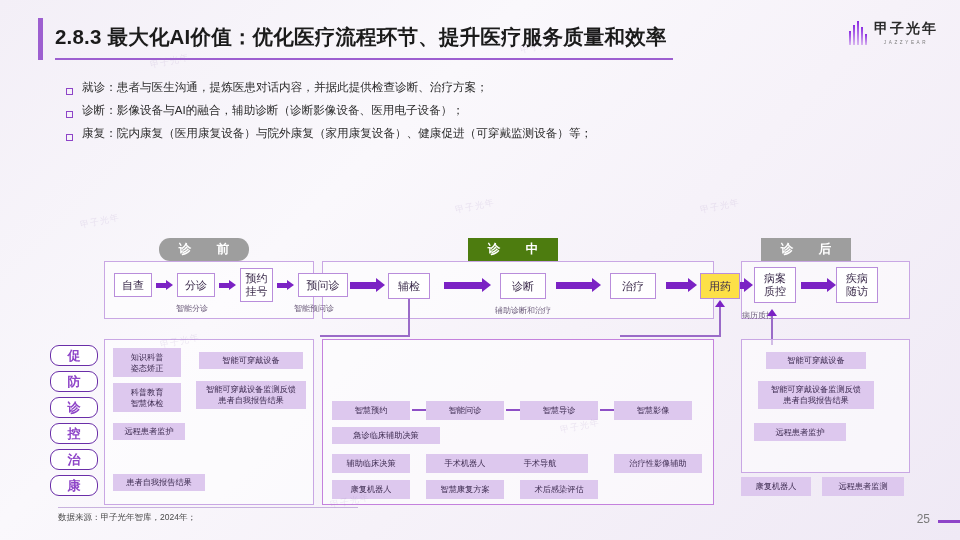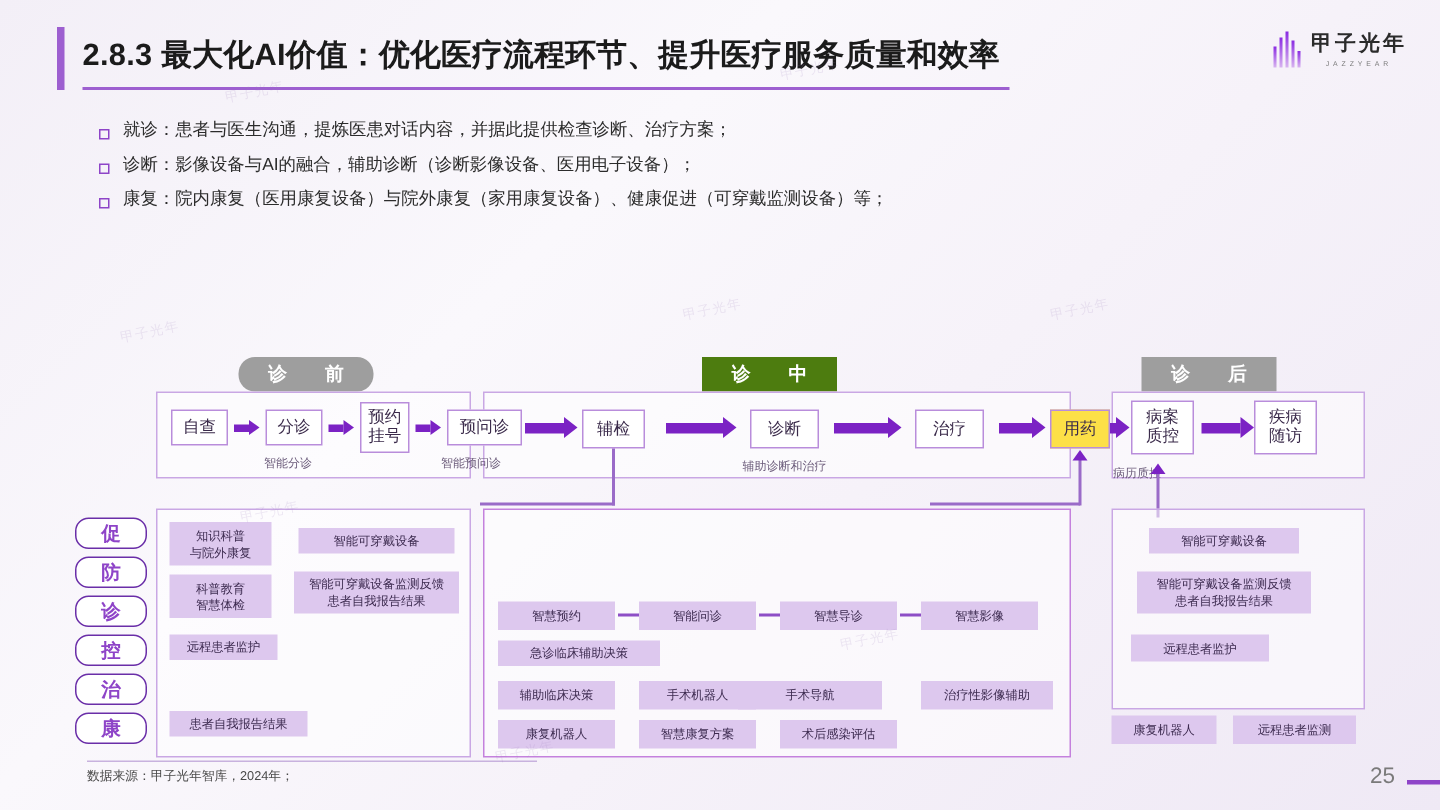--- a/index.html
+++ b/index.html
@@ -31,21 +31,21 @@
   
   .logo { position: absolute; right: 22px; top: 20px; display: flex; align-items: center; gap: 7px; }
   .logo-mark { display: flex; align-items: flex-end; gap: 1.5px; height: 24px; }
   .logo-mark i { display: block; width: 2.5px; background: linear-gradient(180deg,#8a2be2,#d8b4f0); }
   .logo-words { display: flex; flex-direction: column; align-items: center; }
   .logo-cn { font-size: 14px; font-weight: bold; color: #2b2b2b; letter-spacing: 2px; font-family: "Liberation Serif", serif; }
   .logo-en { font-size: 4.6px; color: #7a7a7a; letter-spacing: 2.6px; margin-top: 2px; }
 
   
   .bullets { position: absolute; left: 66px; top: 78px; width: 880px; }
-  .bullet { display: flex; align-items: center; margin-bottom: 6px; }
+  .bullet { display: flex; align-items: flex-end; margin-bottom: 6px; }
   .bullet-marker {
     width: 7px; height: 7px; border: 1.5px solid #8e44c8;
     margin-top: 5px; margin-right: 9px; flex: 0 0 auto;
   }
   .bullet-text { font-size: 11.6px; line-height: 17px; color: #2c2c2c; }
 
   
   .diagram { position: absolute; left: 0; top: 205px; width: 960px; height: 300px; }
   .diagram-title {
     text-align: center; font-size: 14.5px; font-weight: bold;
@@ -110,21 +110,21 @@
     position: absolute; background: #ddc8ee; color: #3d2b50;
     font-size: 8.2px; text-align: center; line-height: 11px;
     display: flex; flex-direction: column; align-items: center; justify-content: center;
   }
 
   
   .source {
     position: absolute; left: 58px; bottom: 16px; font-size: 8.5px; color: #4a4a4a;
     border-top: 1px solid #c8b2de; padding-top: 4px; width: 300px;
   }
-  .page-no { position: absolute; right: 30px; bottom: 14px; font-size: 15px; color: #7a7a7a; }
+  .page-no { position: absolute; right: 30px; bottom: 14px; font-size: 12px; color: #7a7a7a; }
   .page-bar { position: absolute; right: 0; bottom: 17px; width: 22px; height: 3px; background: #8e44c8; }
 
   .wm {
     position: absolute; color: rgba(160,130,190,.17); font-size: 9px;
     letter-spacing: 1px; pointer-events: none; user-select: none;
     font-family: "Liberation Serif", serif;
   }
 </style>
 </head>
 <body>
@@ -247,21 +247,21 @@
 
   <div class="connector" style="left:771px; top:110px; width:1.5px; height:30px; background:#9a6bc8;"></div>
   <div class="arrow-up" style="left:767px; top:104px;"></div>
 
   <div class="panel" style="left:104px; top:134px; width:210px; height:166px;"></div>
   <div class="panel" style="left:322px; top:134px; width:392px; height:166px; border-color:#c481dd;"></div>
   <div class="panel" style="left:741px; top:134px; width:169px; height:134px;"></div>
 
   <div class="tag" style="left:113px; top:143px; width:68px; height:29px;">
     <span>知识科普</span>
-    <span>与院外康复</span>
+    <span>姿态矫正</span>
   </div>
   <div class="tag" style="left:199px; top:147px; width:104px; height:17px;">智能可穿戴设备</div>
   <div class="tag" style="left:113px; top:178px; width:68px; height:29px;">
     <span>科普教育</span>
     <span>智慧体检</span>
   </div>
   <div class="tag" style="left:196px; top:176px; width:110px; height:28px;">
     <span>智能可穿戴设备监测反馈</span>
     <span>患者自我报告结果</span>
   </div>

